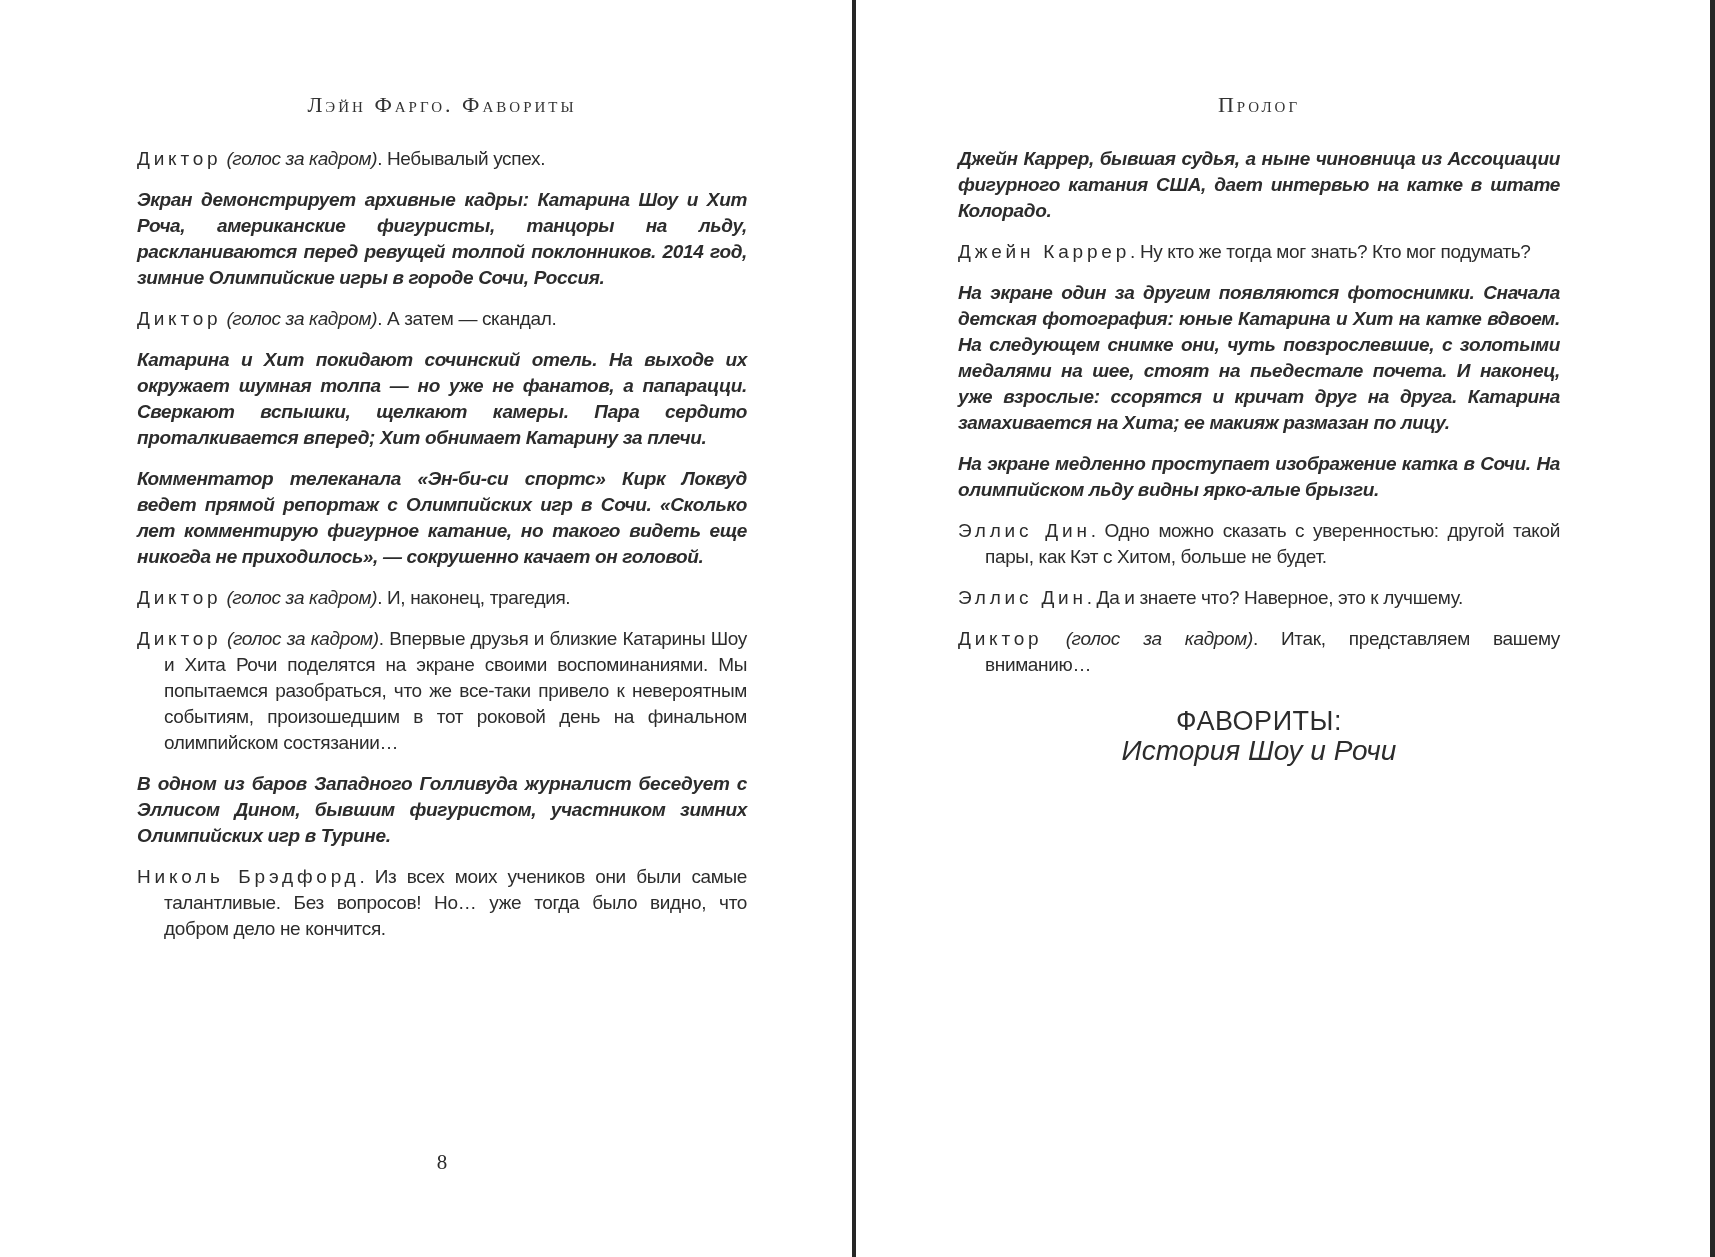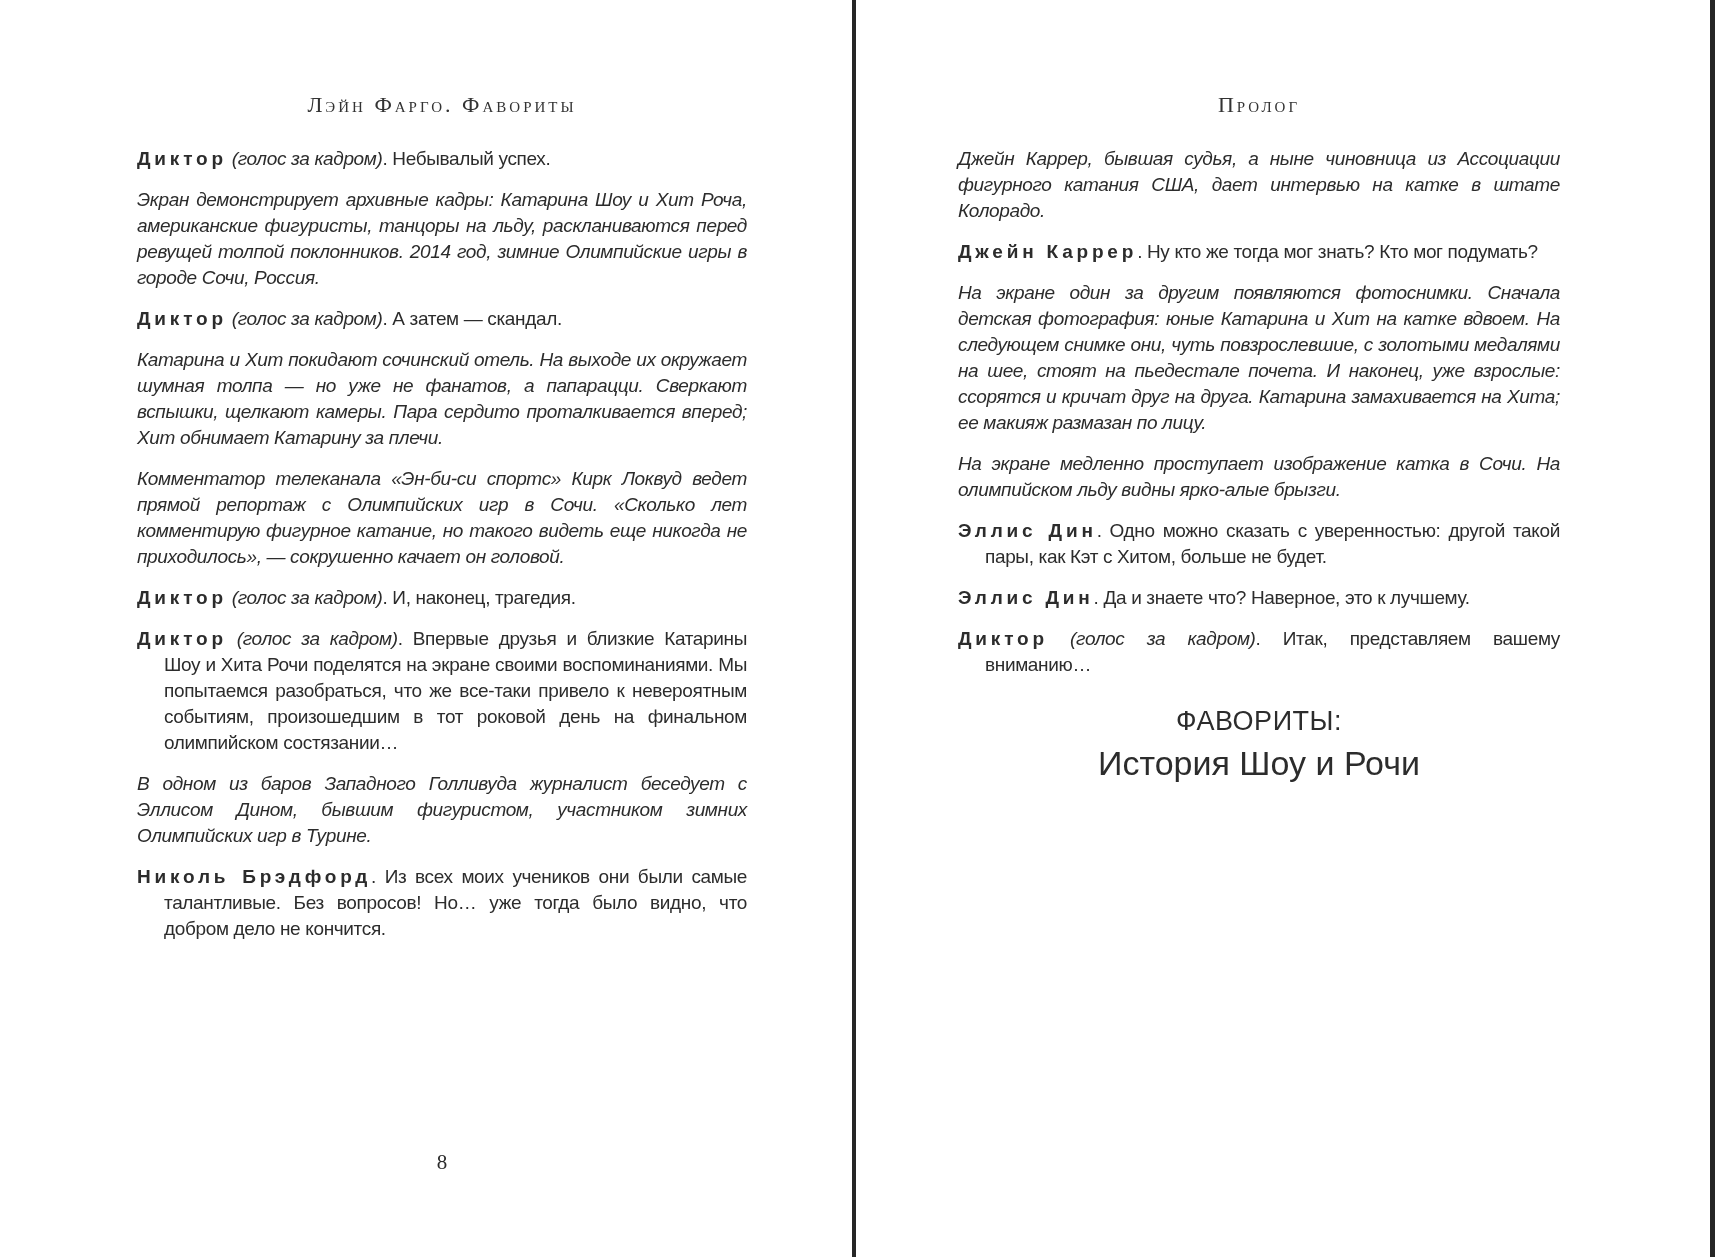--- a/index.html
+++ b/index.html
@@ -36,32 +36,32 @@
   .text-block { position: absolute; top: 146px; left: 0; width: 100%; }
 
   .para {
     margin: 0 0 15px 0;
     font-size: 19px;
     line-height: 26px;
     letter-spacing: -0.35px;
     text-align: justify;
     color: #2c2c2c;
   }
-  .para.stage  { font-style: italic; }
+  .para.stage  { font-style: italic; font-weight: bold; }
   .para.speech { padding-left: 27px; text-indent: -27px; }
-  .speaker { letter-spacing: 3.8px; font-style: normal; font-weight: bold; }
+  .speaker { letter-spacing: 3.8px; font-style: normal; }
   .aside   { font-style: italic; }
 
   .section-title {
     margin-top: 28px;
     text-align: center;
     color: #2c2c2c;
   }
   .title-line1 { font-size: 27px; line-height: 30px; letter-spacing: 0.5px; text-align: center; }
-  .title-line2 { font-size: 34px; line-height: 30px; margin-top: 12px; }
+  .title-line2 { font-size: 28px; line-height: 30px; margin-top: 0; font-style: italic; }
 
   .page-number {
     position: absolute; top: 1150px; left: 0; right: 0;
     text-align: center;
     font-family: "Liberation Serif", "DejaVu Serif", serif;
     font-size: 21px;
     color: #2c2c2c;
   }
 </style>
 </head>

